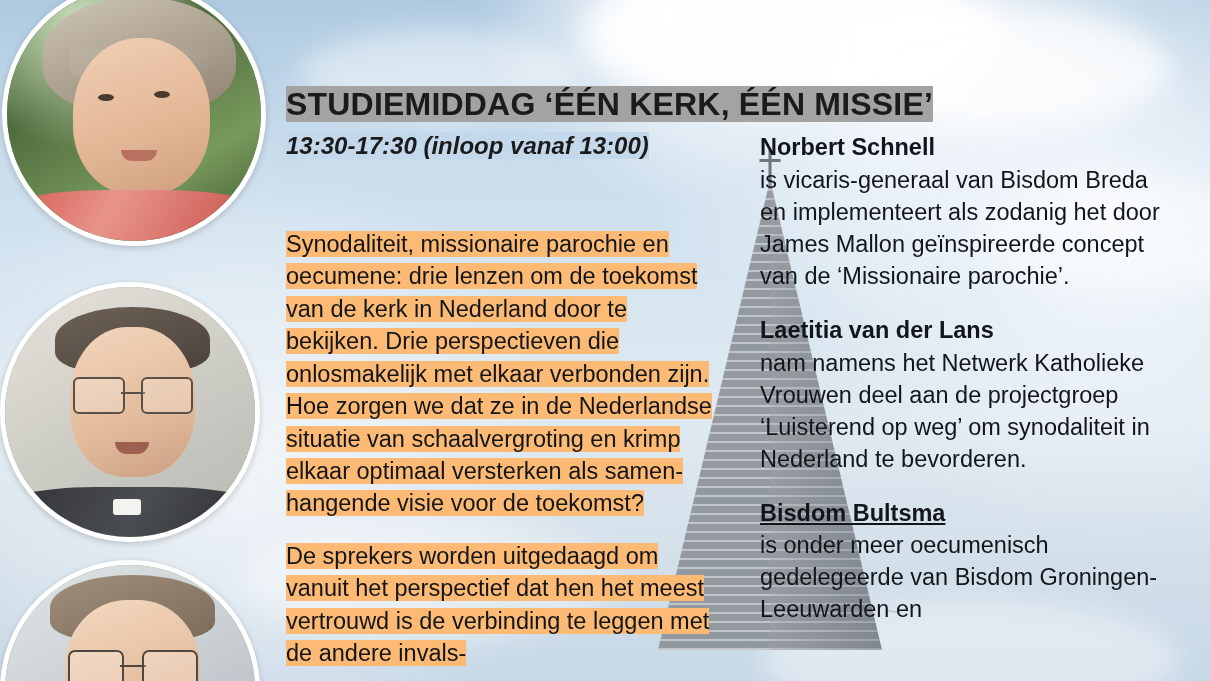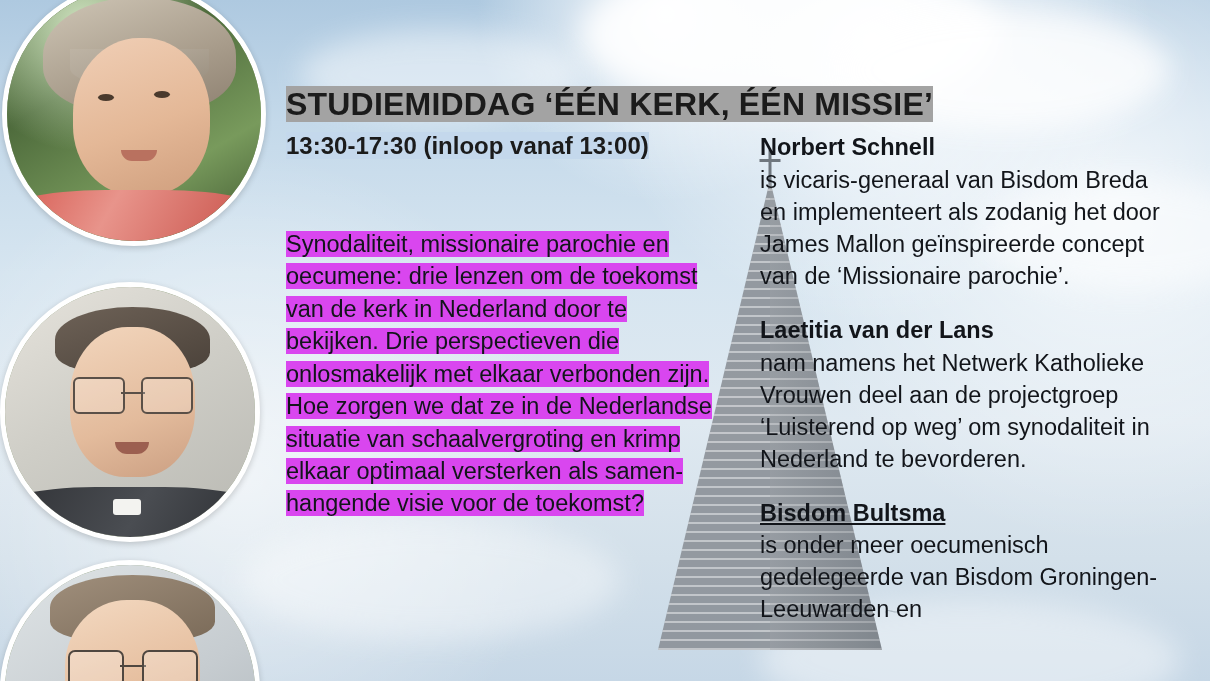--- a/index.html
+++ b/index.html
@@ -268,37 +268,38 @@
     letter-spacing: .2px;
     line-height: 1.15;
     white-space: nowrap;
   }
   .headline .hl { background: #a3a3a3; }
   .subhead {
     position: absolute;
     left: 286px;
     top: 132px;
     font-size: 24px;
+    font-style: italic;
     font-weight: bold;
     color: #1b1b1b;
     white-space: nowrap;
   }
   .subhead .hl { background: #c4d8ec; }
 
   .col-left {
     position: absolute;
     left: 286px;
     top: 228px;
     width: 440px;
     font-size: 23.5px;
     line-height: 1.38;
     color: #12151a;
   }
   .col-left p { margin: 0 0 20px 0; }
-  .col-left .hl { background: #d946ef; }
+  .col-left .hl { background: #fdba74; }
 
   .col-right {
     position: absolute;
     left: 760px;
     top: 132px;
     width: 412px;
     font-size: 23.5px;
     line-height: 1.36;
     color: #12151a;
   }
@@ -374,20 +375,21 @@
 
   <div class="headline">
     <span class="hl">STUDIEMIDDAG ‘ÉÉN KERK, ÉÉN MISSIE’</span>
   </div>
   <div class="subhead">
     <span class="hl">13:30-17:30 (inloop vanaf 13:00)</span>
   </div>
 
   <div class="col-left">
     <p><span class="hl">Synodaliteit, missionaire parochie en oecumene: drie lenzen om de toekomst van de kerk in Nederland door te bekijken. Drie perspectieven die onlosmakelijk met elkaar verbonden zijn. Hoe zorgen we dat ze in de Nederlandse situatie van schaalvergroting en krimp elkaar optimaal versterken als samen-hangende visie voor de toekomst?</span></p>
+    <p><span class="hl">De sprekers worden uitgedaagd om vanuit het perspectief dat hen het meest vertrouwd is de verbinding te leggen met de andere invals-</span></p>
   </div>
 
   <div class="col-right">
     <div class="bio">
       <span class="name">Norbert Schnell</span>
       <span>is vicaris-generaal van Bisdom Breda en implementeert als zodanig het door James Mallon geïnspireerde concept van de ‘Missionaire parochie’.</span>
     </div>
     <div class="bio">
       <span class="name">Laetitia van der Lans</span>
       <span>nam namens het Netwerk Katholieke Vrouwen deel aan de projectgroep ‘Luisterend op weg’ om synodaliteit in Nederland te bevorderen.</span>

